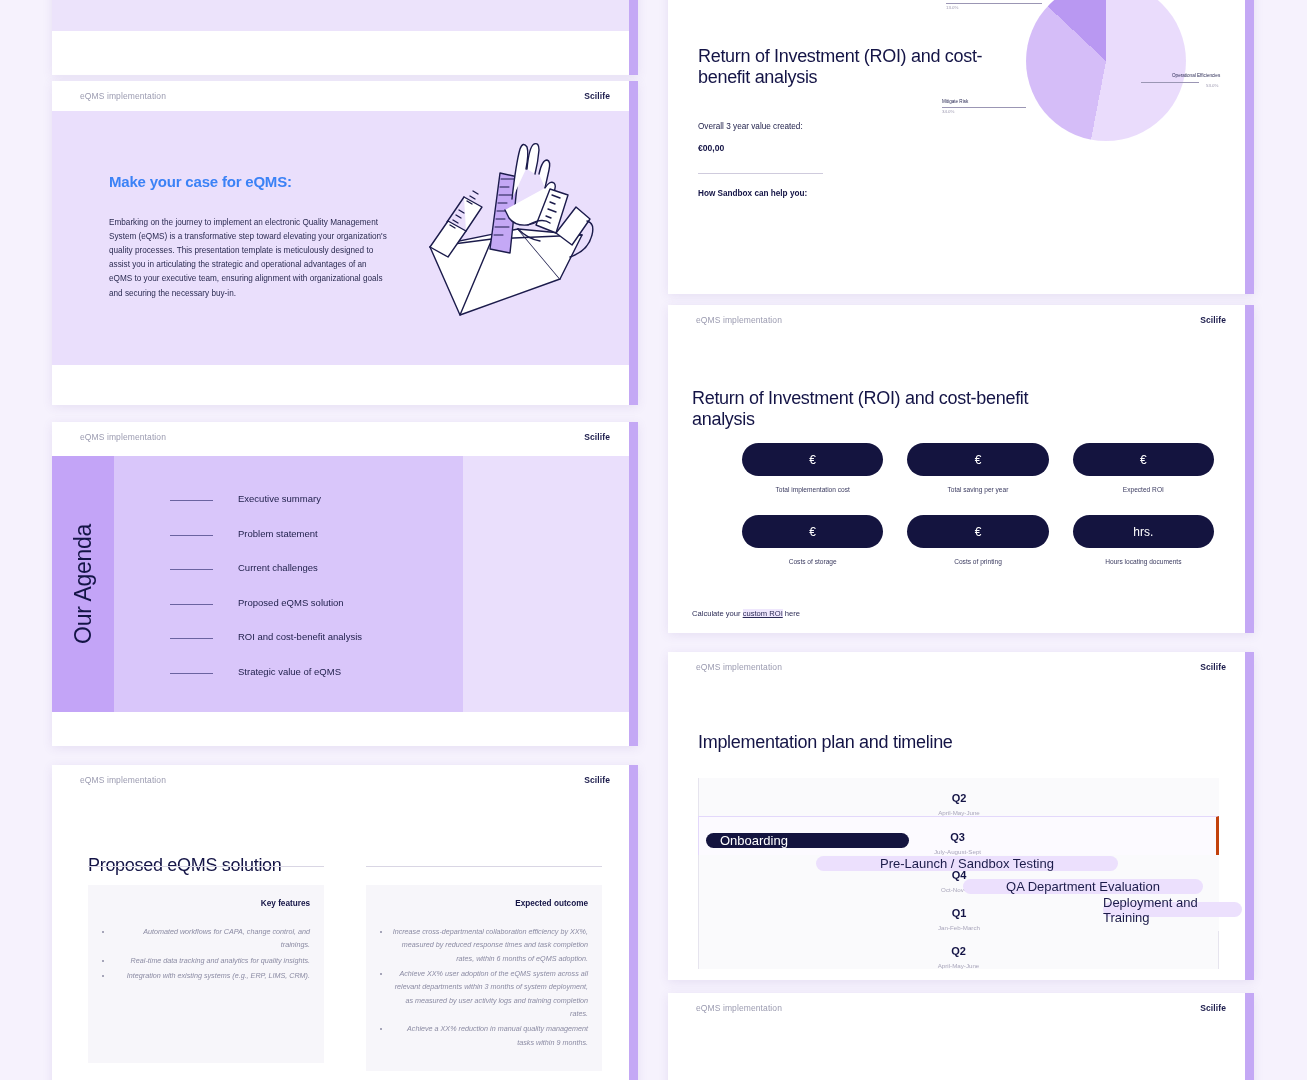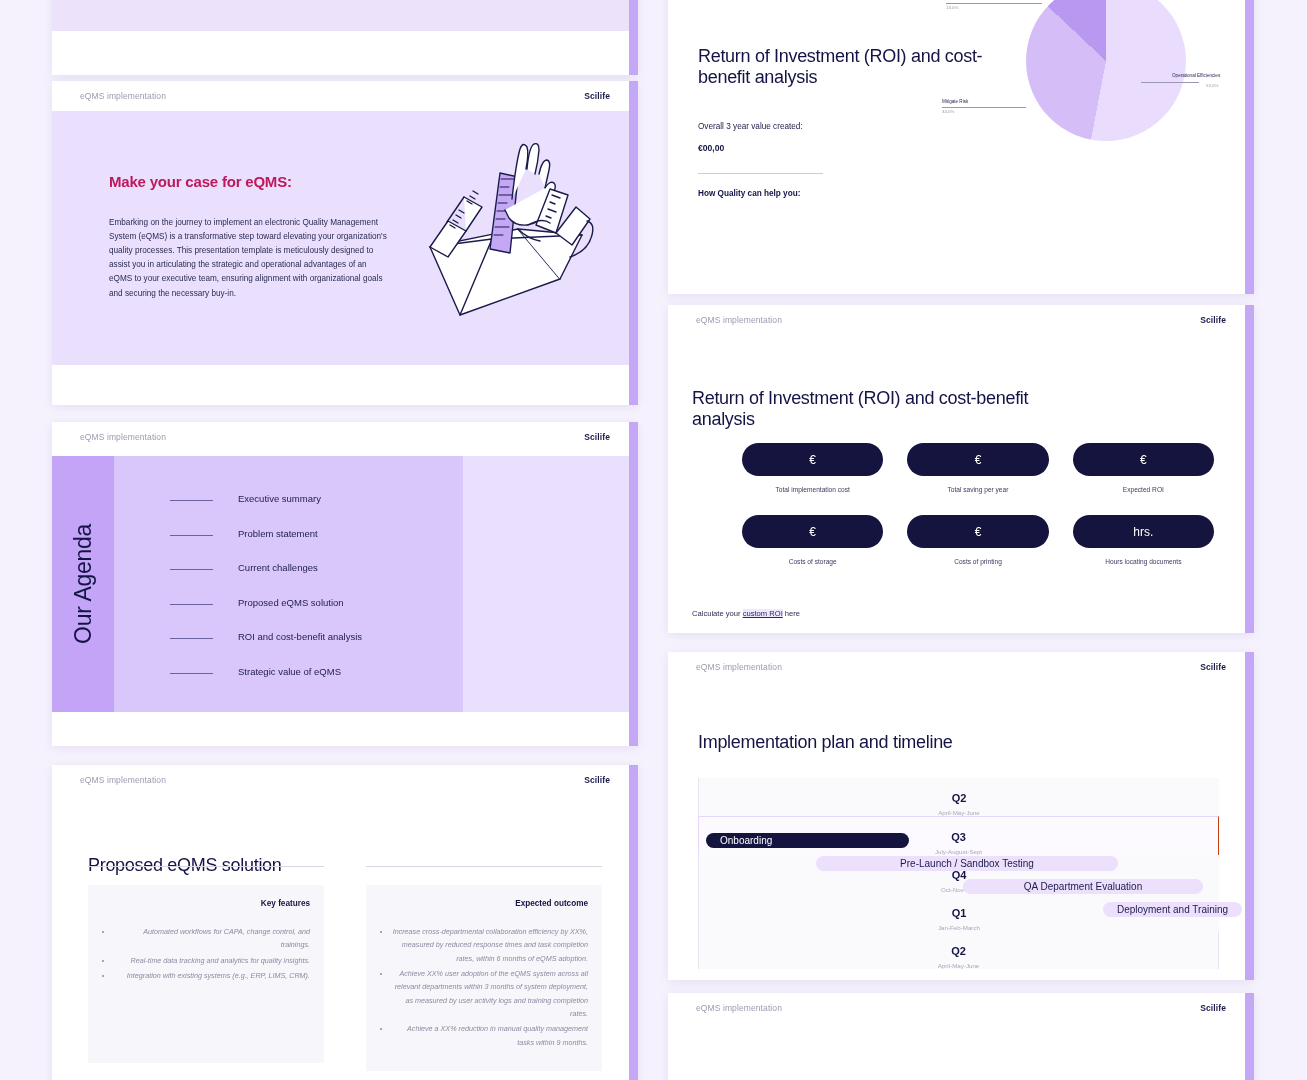--- a/index.html
+++ b/index.html
@@ -37,21 +37,21 @@
   }
 
   
   #slideA { left: 52px; top: -62px; width: 586px; height: 137px; }
   #slideA .lavender { position: absolute; left: 0; right: 9px; top: 0; height: 93px; background: #ece3fb; }
 
   
   #slideB { left: 52px; top: 81px; width: 586px; height: 324px; }
   #slideB .band { position: absolute; left: 0; right: 0; top: 30px; height: 254px; background: #eadffc; }
   #slideB .copy { position: absolute; left: 57px; top: 92px; width: 280px; }
-  #slideB .copy h2 { font-size: 15px; font-weight: 700; color: #be185d; letter-spacing: -.2px; }
+  #slideB .copy h2 { font-size: 15px; font-weight: 700; color: #3b82f6; letter-spacing: -.2px; }
   #slideB .copy p  { margin-top: 26px; font-size: 8.2px; line-height: 1.72; color: #2c2c52; }
   #slideB .art { position: absolute; right: 38px; top: 48px; width: 200px; height: 200px; }
 
   
   #slideC { left: 52px; top: 422px; width: 586px; height: 324px; }
   #slideC .bg  { position: absolute; left: 0; right: 0; top: 34px; bottom: 34px; background: #eadffc; }
   #slideC .mid { position: absolute; left: 0; top: 34px; bottom: 34px; width: 411px; background: #d9c6fa; }
   #slideC .spine {
     position: absolute; left: 0; top: 34px; bottom: 34px; width: 62px; background: #c3a4f7;
   }
@@ -107,28 +107,28 @@
   #slideF .foot { position: absolute; left: 24px; bottom: 15px; font-size: 7.6px; color: #2b2b55; }
   #slideF .foot a { color: #2b2b55; background: #efe7fd; text-decoration: underline; }
 
   
   #slideG { left: 668px; top: 652px; width: 586px; height: 328px; }
   #slideG .title { position: absolute; left: 30px; top: 42px; font-size: 18px; }
   #slideG .tl { position: absolute; left: 30px; right: 35px; top: 126px; height: 168px; }
   #slideG .cols { position: absolute; inset: 0; display: flex; flex-direction: column; }
   #slideG .qc { flex: 1; border-left: 1px solid #e6e4ee; background: #fafafc; position: relative; }
   #slideG .qc:last-child { border-right: 1px solid #e6e4ee; }
-  #slideG .qc.hl { background: #fcfaff; border-left: 1px solid #e3d8fb; border-right: 1px solid #c2410c; border-top: 1px solid #e3d8fb; }
+  #slideG .qc.hl { background: #fcfaff; border-left: 1px solid #e3d8fb; border-right: 3px solid #c2410c; border-top: 1px solid #e3d8fb; }
   #slideG .qc .q { text-align: center; margin-top: 14px; font-size: 11px; font-weight: 700; color: #141446; }
   #slideG .qc .m { text-align: center; margin-top: 5px; font-size: 6.2px; color: #a9a6bb; }
   #slideG .bars { position: absolute; inset: 0; }
   #slideG .bar {
     position: absolute; height: 15px; border-radius: 9px;
     display: flex; align-items: center; padding-left: 14px;
-    font-size: 10px; color: #1c1c4a;
+    font-size: 13px; color: #1c1c4a;
   }
   #slideG .bar.dark { background: #14143f; color: #ffffff; }
   #slideG .bar.lite { background: #ece0fd; justify-content: center; padding-left: 0; }
 
   
   #slideH { left: 668px; top: 993px; width: 586px; height: 200px; }
   #slideH .title { position: absolute; left: 30px; top: 60px; font-size: 18px; }
 </style>
 </head>
 <body>
@@ -251,21 +251,21 @@
     </div>
     <div class="edge"></div>
   </div>
 
   <div class="slide" id="slideE">
     <div class="h1 title" style="width:330px;">Return of Investment (ROI) and cost-benefit analysis</div>
     <div class="leftcol">
       <div class="l1">Overall 3 year value created:</div>
       <div class="l2">€00,00</div>
       <div class="hr"></div>
-      <div class="l3">How Quality can help you:</div>
+      <div class="l3">How Sandbox can help you:</div>
     </div>
 
     <div class="chart">
       <div class="pie" style="background:conic-gradient(#eadcfc 0 53%, #d5bdf8 53% 87%, #b998f2 87% 100%);"></div>
 
       <div class="lead" style="left:8px; top:26px; width:96px;"></div>
 
       <div class="pvalue" style="left:8px; top:28px;">13.0%</div>
 
       <div class="lead" style="left:4px; top:130px; width:84px;"></div>

